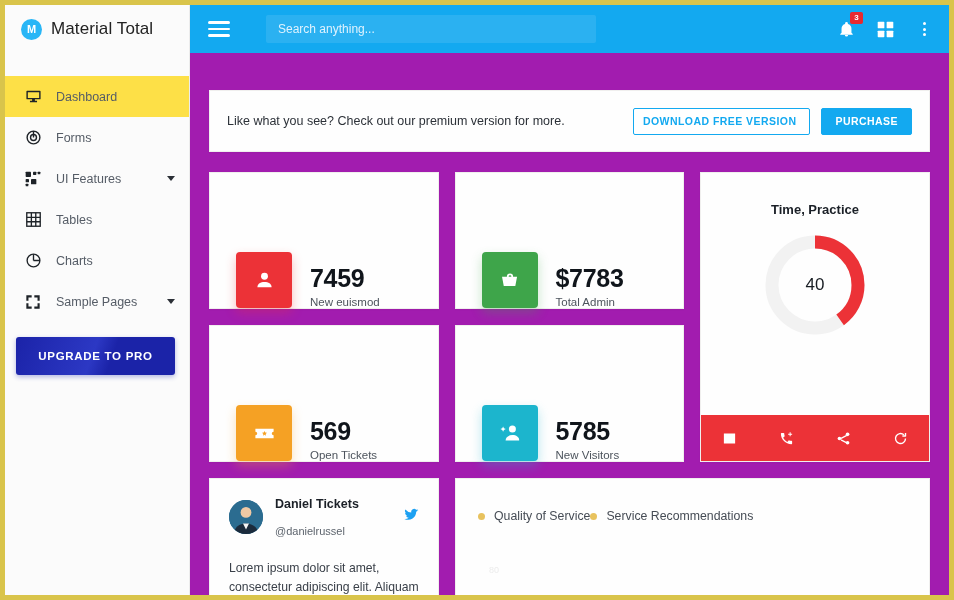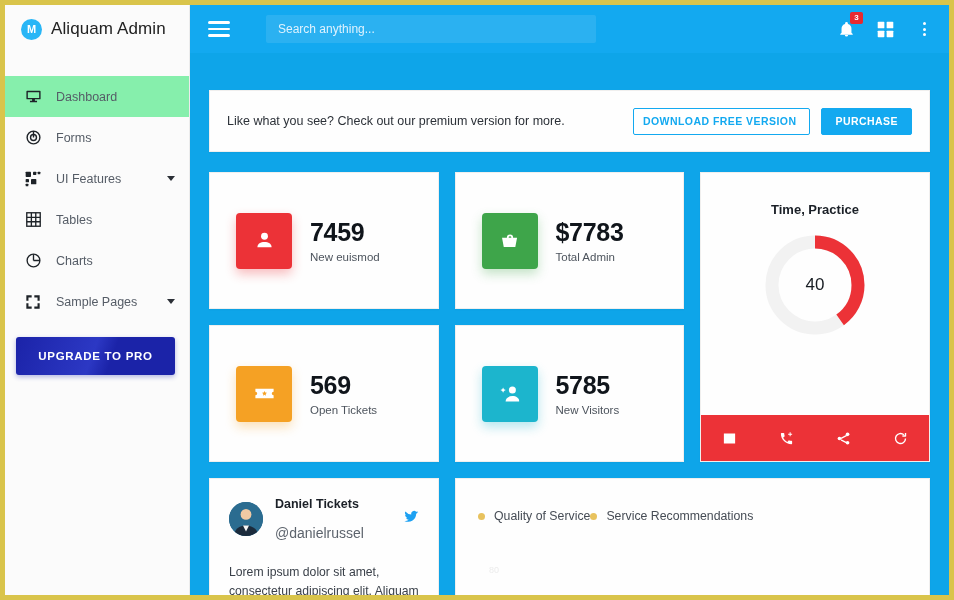--- a/index.html
+++ b/index.html
@@ -31,21 +31,21 @@
     display: flex; align-items: center; justify-content: center;
     font-size: 11px; font-weight: 700; flex: 0 0 auto;
   }
   .brand-text { font-size: 17px; color: #222; letter-spacing: .1px; }
   .nav { margin-top: 23px; }
   .nav-item {
     display: flex; align-items: center; height: 41px;
     padding: 0 14px 0 18px; cursor: pointer;
     color: #5d6571; font-size: 12.5px;
   }
-  .nav-item.active { background: #86efac; }
+  .nav-item.active { background: #fde047; }
   .nav-ico {
     width: 20px; height: 20px; flex: 0 0 20px;
     display: flex; align-items: center; justify-content: center;
     color: #1e2328; margin-right: 13px;
   }
   .nav-ico svg { display: block; }
   .nav-label { flex: 1 1 auto; color: #555c66; }
   .caret {
     width: 0; height: 0; border-left: 4.5px solid transparent;
     border-right: 4.5px solid transparent; border-top: 5px solid #2b2f36;
@@ -92,21 +92,21 @@
     position: absolute; top: -6px; right: -6px;
     min-width: 13px; height: 12px; padding: 0 2px;
     background: #e8292f; color: #fff; border-radius: 2px;
     font-size: 8px; line-height: 12px; text-align: center; font-weight: 700;
   }
   .dots { display: flex; flex-direction: column; gap: 2.4px; }
   .dots i { width: 3px; height: 3px; background: #fff; border-radius: 50%; display: block; }
   
   #content {
     position: absolute; left: 185px; right: 0; top: 48px; bottom: 0;
-    background: #0ea5e9; overflow: hidden; padding: 0 10px;
+    background: #a21caf; overflow: hidden; padding: 0 10px;
   }
   .card {
     background: #fefefe; border: 1px solid #f0efee;
     box-shadow: 0 1px 2px rgba(0,0,0,.035);
   }
   .promo {
     margin: 37px 9px 0 9px; height: 62px;
     display: flex; align-items: center; padding: 0 17px;
   }
   .promo-text { font-size: 12.5px; color: #2c3138; flex: 1 1 auto; }
@@ -116,21 +116,21 @@
     justify-content: center; cursor: pointer; padding: 0 13px; white-space: nowrap;
   }
   .btn-outline { border: 1px solid #13a9f0; color: #13a9f0; background: #fff; padding-left: 9px; }
   .btn-solid { background: #13a9f0; color: #fff; margin-left: 11px; border: 1px solid #13a9f0; }
   .grid {
     display: flex; gap: 16px; margin: 20px 9px 0 9px; align-items: flex-start;
   }
   .stats-col { flex: 1 1 auto; }
   .stats-row { display: flex; gap: 16px; }
   .stats-row + .stats-row { margin-top: 16px; }
-  .stat { flex: 1 1 0; height: 137px; display: flex; align-items: center; padding-left: 26px; }
+  .stat { flex: 1 1 0; height: 137px; display: flex; align-items: flex-end; padding-left: 26px; }
   .stat-ico {
     width: 56px; height: 56px; border-radius: 4px; flex: 0 0 56px;
     display: flex; align-items: center; justify-content: center;
     color: #fff; margin-right: 18px;
   }
   .stat-num { font-size: 25px; font-weight: 700; color: #10151b; line-height: 1.18; letter-spacing: -.3px; }
   .stat-lbl { font-size: 11.5px; color: #4d545d; margin-top: 3px; }
   .donut-card { width: 230px; flex: 0 0 230px; height: 290px; display: flex; flex-direction: column; }
   .donut-title {
     text-align: center; font-size: 13px; font-weight: 700;
@@ -151,41 +151,41 @@
     color: #fff; cursor: pointer;
   }
   .bottom-row { display: flex; gap: 16px; margin: 16px 9px 0 9px; align-items: flex-start; }
   .tweet-card { width: 230px; flex: 0 0 230px; padding: 18px 19px 0 19px; height: 150px; }
   .tweet-head { display: flex; align-items: center; }
   .avatar {
     width: 34px; height: 34px; border-radius: 50%; flex: 0 0 34px;
     background: #2a6a8e; margin-right: 12px; overflow: hidden; position: relative;
   }
   .tweet-name { font-size: 12.5px; font-weight: 700; color: #1b2027; }
-  .tweet-handle { font-size: 14px; color: #5d646d; margin-top: 14px; }
+  .tweet-handle { font-size: 11px; color: #5d646d; margin-top: 14px; }
   .tw-bird { margin-left: auto; color: #1da1f2; }
   .tweet-body {
     margin-top: 22px; font-size: 12.2px; line-height: 1.55; color: #3a4049;
   }
   .chart-card { flex: 1 1 auto; height: 150px; padding: 30px 22px 0 22px; position: relative; }
   .legend { display: flex; align-items: center; }
   .legend-item { display: flex; align-items: center; font-size: 12.3px; color: #464c55; }
   .legend-dot { width: 7px; height: 7px; border-radius: 50%; margin-right: 9px; }
   .axis-lbl { position: absolute; left: 33px; top: 86px; font-size: 9px; color: #ececec; }
 </style>
 </head>
 <body>
 
 <div id="frame">
 
   <aside id="sidebar">
 
     <div class="brand">
       <span class="brand-mark">M</span>
-      <span class="brand-text">Aliquam Admin</span>
+      <span class="brand-text">Material Total</span>
     </div>
 
     <nav class="nav">
 
       <div class="nav-item active">
         <span class="nav-ico">
           <svg width="17" height="17" viewBox="0 0 24 24" fill="currentColor">
             <path d="M3 4h18a1 1 0 0 1 1 1v10a1 1 0 0 1-1 1h-7v2h3v2H7v-2h3v-2H3a1 1 0 0 1-1-1V5a1 1 0 0 1 1-1zm1 2v8h16V6H4z"></path>
           </svg>
         </span>

